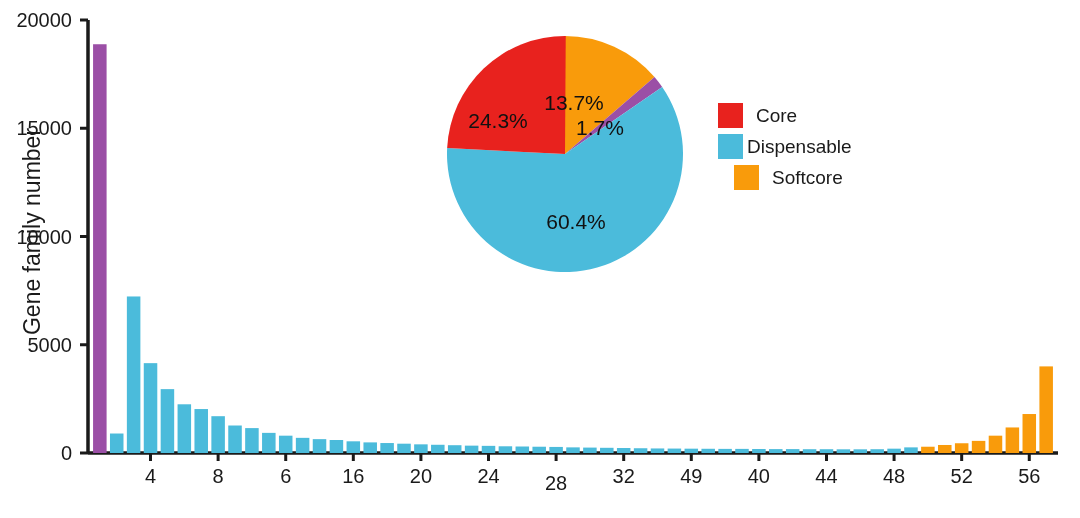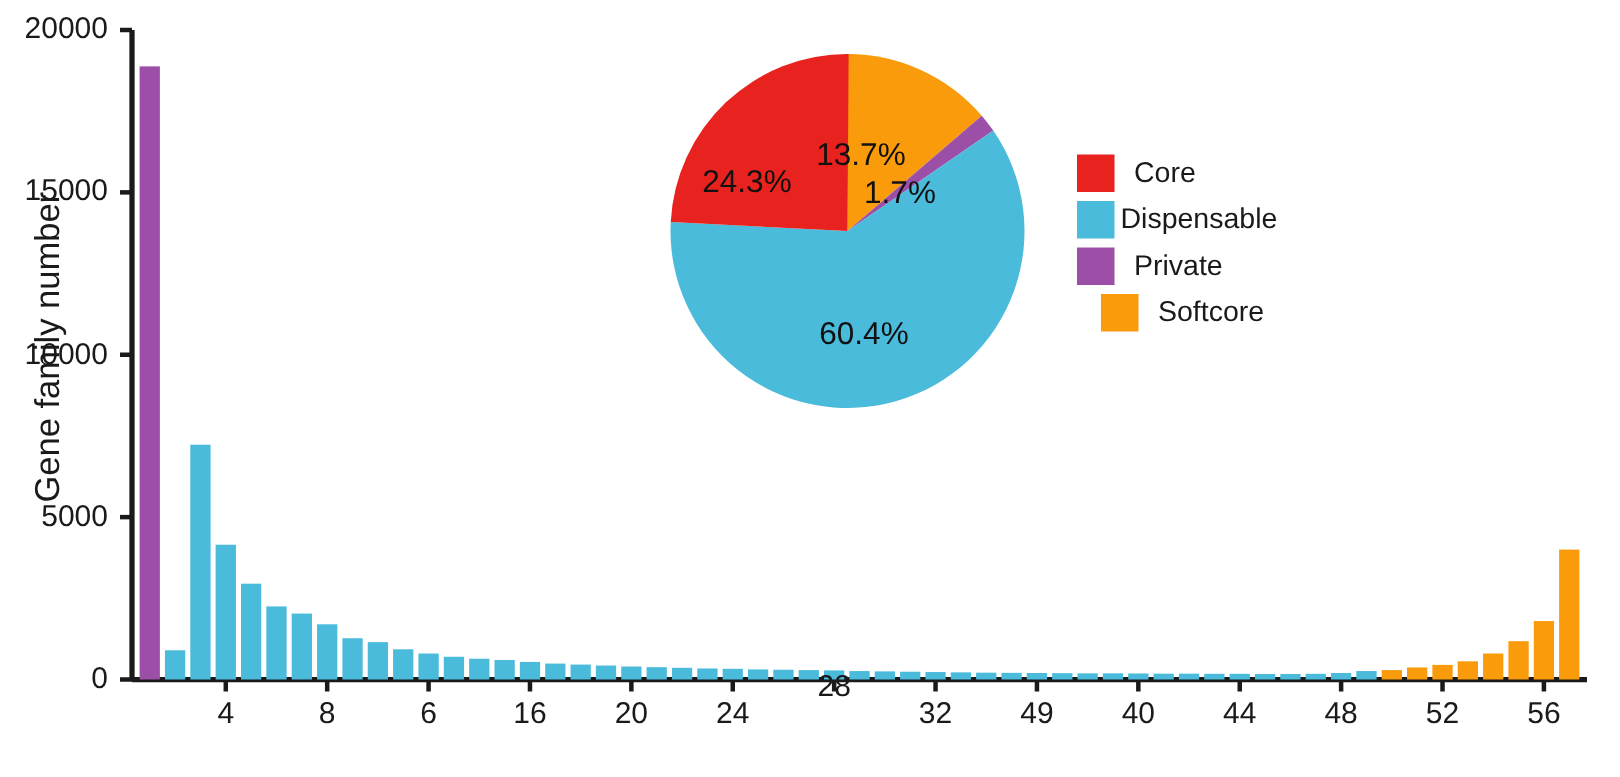--- a/index.html
+++ b/index.html
@@ -172,21 +172,21 @@
       </g>
   </svg>
 
   <div id="xtick-labels">
       <div class="xtick-label" style="left: 150.526px; top: 465px;">4</div>
       <div class="xtick-label" style="left: 218.122px; top: 465px;">8</div>
       <div class="xtick-label" style="left: 285.718px; top: 465px;">6</div>
       <div class="xtick-label" style="left: 353.314px; top: 465px;">16</div>
       <div class="xtick-label" style="left: 420.909px; top: 465px;">20</div>
       <div class="xtick-label" style="left: 488.505px; top: 465px;">24</div>
-      <div class="xtick-label" style="left: 556.101px; top: 447px;">28</div>
+      <div class="xtick-label" style="left: 556.101px; top: 472px;">28</div>
       <div class="xtick-label" style="left: 623.697px; top: 465px;">32</div>
       <div class="xtick-label" style="left: 691.293px; top: 465px;">49</div>
       <div class="xtick-label" style="left: 758.889px; top: 465px;">40</div>
       <div class="xtick-label" style="left: 826.484px; top: 465px;">44</div>
       <div class="xtick-label" style="left: 894.08px; top: 465px;">48</div>
       <div class="xtick-label" style="left: 961.676px; top: 465px;">52</div>
       <div class="xtick-label" style="left: 1029.27px; top: 465px;">56</div>
     </div>
 
 
@@ -207,23 +207,19 @@
 
   <div id="legend" style="position:absolute;left:718px;top:100px;">
       <div style="display: flex; align-items: center; height: 31px;">
         <span style="width: 25px; height: 25px; display: inline-block; background: rgb(232, 34, 30);"></span>
         <span class="legend-label" style="margin-left: 13px;">Core</span>
       </div>
       <div style="display: flex; align-items: center; height: 31px;">
         <span style="width: 25px; height: 25px; display: inline-block; background: rgb(75, 187, 219);"></span>
         <span class="legend-label" style="margin-left: 4px;">Dispensable</span>
       </div>
-      <div style="display: flex; align-items: center; height: 31px;">
-        <span style="width: 25px; height: 25px; display: inline-block; background: rgb(155, 79, 166);"></span>
-        <span class="legend-label" style="margin-left: 13px;">Private</span>
-      </div>
       <div style="display: flex; align-items: center; height: 31px; padding-left: 16px;">
         <span style="width: 25px; height: 25px; display: inline-block; background: rgb(249, 155, 11);"></span>
         <span class="legend-label" style="margin-left: 13px;">Softcore</span>
       </div>
     </div>
 
 </div>
 
 </body></html>

